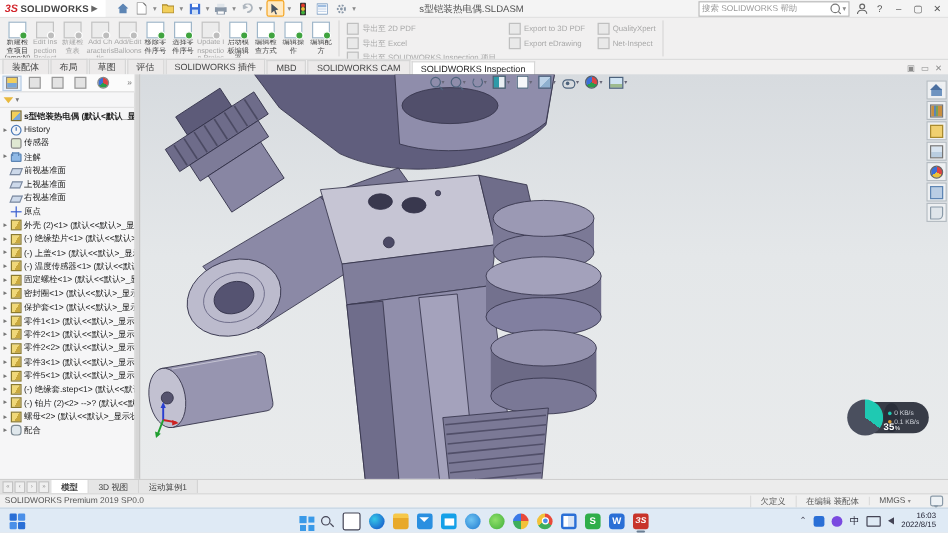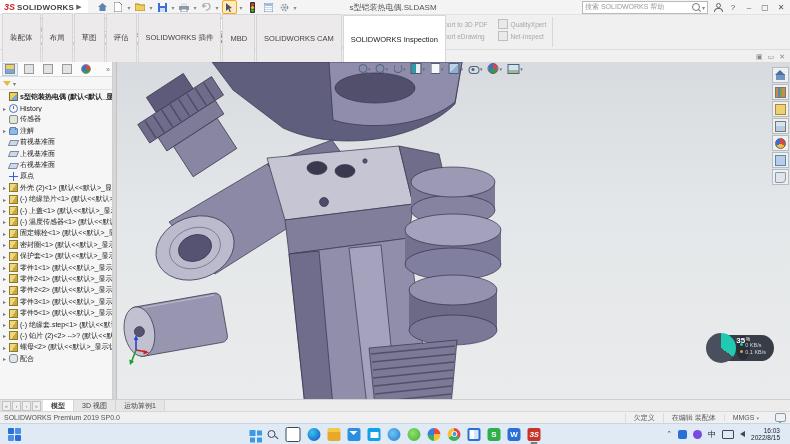--- a/index.html
+++ b/index.html
@@ -40,21 +40,21 @@
   .rlab{font-size:6px;line-height:6.5px;text-align:center;color:#444;max-height:20px;overflow:hidden;word-break:break-all;}
   .rbtn.dis .rlab{color:#a6a6a6;}
   .excols{display:flex;gap:10px;padding:2px 6px;}
   .excol{display:flex;flex-direction:column;gap:2px;padding-top:2px;}
   .exrow{display:flex;align-items:center;gap:3px;color:#a8a8a8;font-size:6.5px;white-space:nowrap;}
   .exic{width:8px;height:8px;border:1px solid #bfbfbf;background:#e9e9e9;flex:0 0 auto;}
 
   
   .tabrow{height:12px;background:#f1f0f0;display:flex;align-items:flex-end;flex:0 0 auto;position:relative;}
   .rtabs{display:flex;height:12px;align-items:flex-end;padding-left:2px;}
-  .rtab{font-size:7.5px;color:#444;padding:19px 7px;border:1px solid #d6d6d6;border-bottom:none;background:#eceaea;margin-right:1px;white-space:nowrap;}
+  .rtab{font-size:7.5px;color:#444;padding:1px 7px;border:1px solid #d6d6d6;border-bottom:none;background:#eceaea;margin-right:1px;white-space:nowrap;}
   .rtab.active{background:#fff;color:#222;position:relative;top:1px;}
   .docctl{margin-left:auto;display:flex;gap:5px;padding:0 5px 1px 0;color:#8a8a8a;font-size:7px;}
 
   
   .main{flex:1;display:flex;min-height:0;position:relative;}
   .lpanel{width:112px;background:#f6f6f7;border-right:1px solid #cfcfcf;display:flex;flex-direction:column;flex:0 0 auto;}
   .ptabs{height:14px;display:flex;align-items:center;border-bottom:1px solid #ddd;padding:0 2px;gap:3px;background:#fbfbfb;}
   .ptab{width:14px;height:11px;display:flex;align-items:center;justify-content:center;border:1px solid transparent;}
   .ptab.active{border-color:#b9cde4;background:#e7f0fa;}
   .pt-tree{width:8px;height:8px;background:linear-gradient(180deg,#f2cf5b 50%,#79a7d8 50%);border:1px solid #888;}
@@ -108,21 +108,21 @@
   .tp-home::after{content:"";position:absolute;left:-1px;top:-1px;border-left:5.5px solid transparent;border-right:5.5px solid transparent;border-bottom:5px solid #4a6fa0;}
   .tp-lib{background:repeating-linear-gradient(90deg,#c98f3f 0 2px,#5d85b4 2px 4px,#7aa05a 4px 6px,#c98f3f 6px 9px);border:1px solid #777;}
   .tp-folder{background:#f0d070;border:1px solid #a88a30;}
   .tp-pal{background:linear-gradient(180deg,#d8e4f0 50%,#b9cde0 50%);border:1px solid #777;}
   .tp-ball{border-radius:50%;background:conic-gradient(#d44 0 33%,#eac23a 33% 66%,#3a6fd8 66% 100%);border:1px solid #666;}
   .tp-props{background:#b9cde4;border:1px solid #5d85b4;}
   .tp-forum{background:#dfe5ea;border:1px solid #8a9aa8;border-radius:1px 1px 4px 1px;}
   .triad{position:absolute;left:6px;bottom:34px;z-index:4;}
   .speeddial{position:absolute;right:16px;bottom:38px;height:26px;background:rgba(42,46,58,.93);border-radius:14px;display:flex;align-items:center;padding:0 8px 0 0;z-index:6;}
   .dialcircle{width:30px;height:30px;border-radius:50%;background:conic-gradient(#1fc9b2 0 126deg,#4a4f5e 126deg 360deg);display:flex;align-items:center;justify-content:center;margin:-2px 4px -2px -2px;}
-  .dialinner{width:24px;height:24px;border-radius:50%;background:#2a2e3a;display:flex;align-items:flex-start;justify-content:center;color:#fff;font-size:8px;font-weight:bold;margin-left:44px;}
+  .dialinner{width:24px;height:24px;border-radius:50%;background:#2a2e3a;display:flex;align-items:flex-end;justify-content:center;color:#fff;font-size:8px;font-weight:bold;margin-left:44px;}
   .dialinner small{font-size:5px;font-weight:normal;margin-left:.5px;}
   .speedcol{display:flex;flex-direction:column;gap:1px;}
   .speedrow{display:flex;align-items:center;gap:2px;font-size:5.5px;color:#cfd3da;line-height:6px;}
   .dotu{width:3px;height:3px;border-radius:50%;background:#1fc9b2;}
   .dotd{width:3px;height:3px;border-radius:50%;background:#e2a23a;}
 
   
   .modeltabs{height:11px;background:#ececec;border-top:1px solid #cfcfcf;display:flex;align-items:stretch;flex:0 0 auto;}
   .mnav{display:flex;align-items:center;gap:1px;padding:0 2px;background:#e2e2e2;}
   .mnav span{width:7px;height:8px;border:1px solid #c2c2c2;background:#efefef;color:#888;font-size:5px;display:flex;align-items:center;justify-content:center;}

